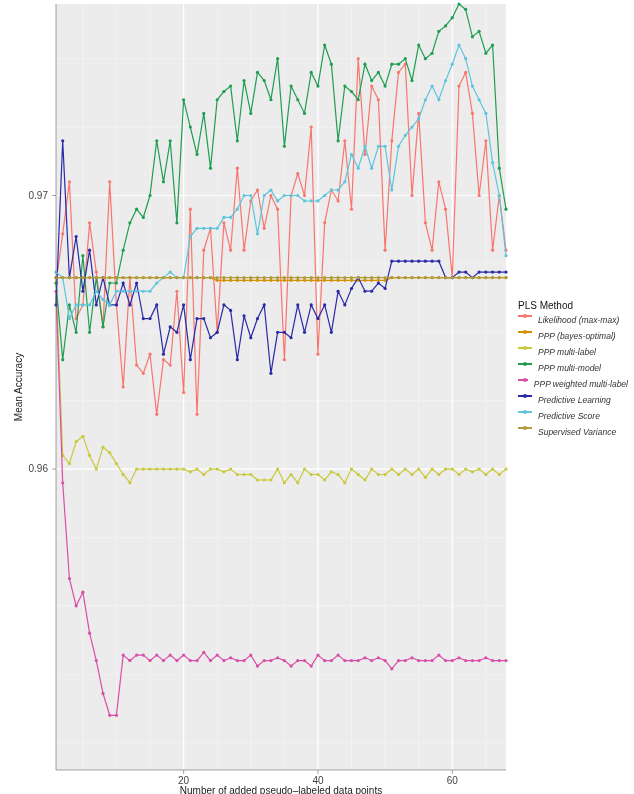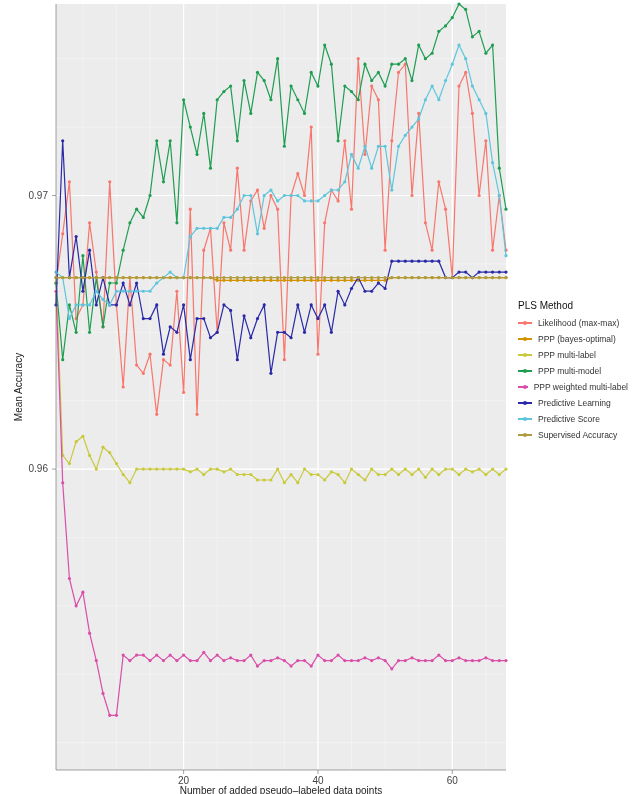--- a/index.html
+++ b/index.html
@@ -30,22 +30,23 @@
     font-size: 9px;
     color: #333;
   }
   #legend .legend-title {
     font-size: 10px;
     margin-bottom: 4px;
     color: #111;
   }
   #legend .legend-item {
     display: flex;
-    align-items: center;
+    align-items: flex-start;
     height: 16px;
+    font-style: italic;
   }
   #legend .swatch {
     width: 14px;
     height: 0;
     border-top-width: 2px;
     border-top-style: solid;
     margin-right: 6px;
     position: relative;
   }
   #legend .swatch::after {
@@ -706,17 +707,17 @@
         <div class="legend-item">
           <span class="swatch" style="border-top-color: rgb(42, 42, 168); color: rgb(42, 42, 168);"></span>
           <span class="legend-label">Predictive Learning</span>
         </div>
         <div class="legend-item">
           <span class="swatch" style="border-top-color: rgb(94, 197, 221); color: rgb(94, 197, 221);"></span>
           <span class="legend-label">Predictive Score</span>
         </div>
         <div class="legend-item">
           <span class="swatch" style="border-top-color: rgb(176, 156, 62); color: rgb(176, 156, 62);"></span>
-          <span class="legend-label">Supervised Accuracy</span>
+          <span class="legend-label">Supervised Variance</span>
         </div>
       </div>
   </div>
 </div>
 
 </body></html>

